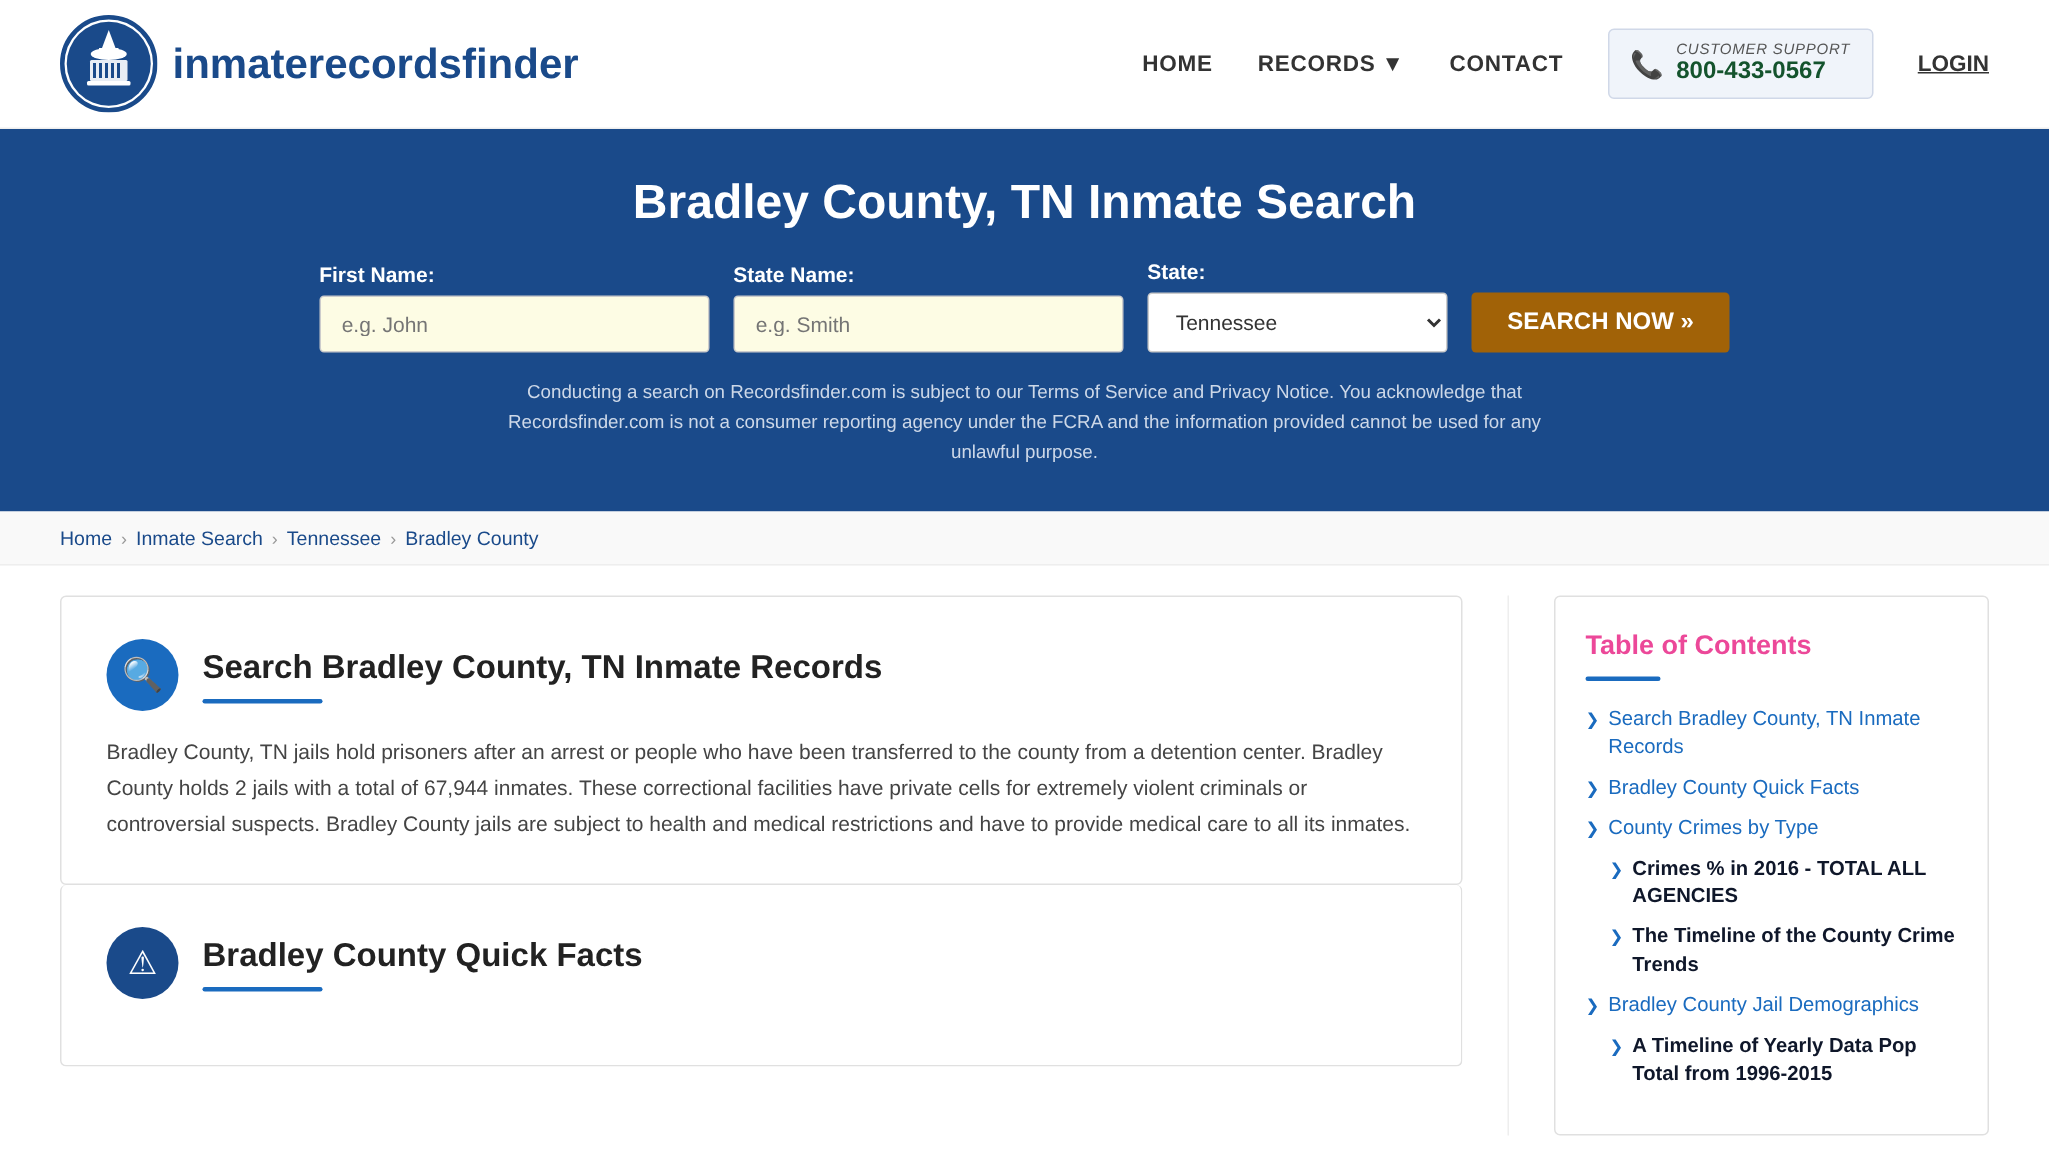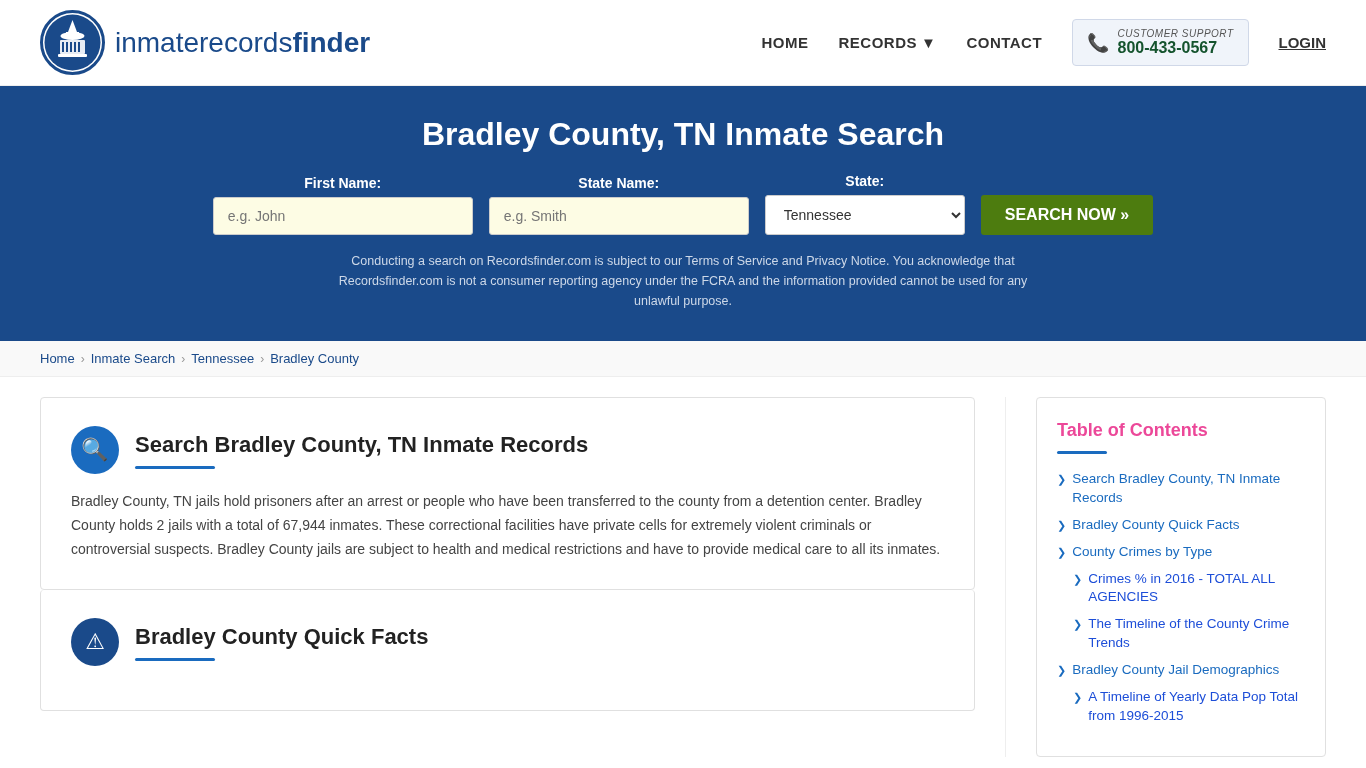--- a/index.html
+++ b/index.html
@@ -19,21 +19,21 @@
       align-items: center;
       gap: 10px;
     }
     .logo-icon {
       width: 65px;
       height: 65px;
     }
     .logo-text {
       font-size: 28px;
       color: #1a4a8a;
-      font-weight: 400;
+      font-weight: 700;
     }
     .nav-area {
       display: flex;
       align-items: center;
       gap: 30px;
     }
     .nav-link {
       font-size: 15px;
       font-weight: 700;
       color: #333;
@@ -80,21 +80,21 @@
     .search-form {
       display: flex;
       align-items: flex-end;
       gap: 16px;
       justify-content: center;
       margin-bottom: 16px;
     }
     .form-group {
       display: flex;
       flex-direction: column;
-      align-items: center;
+      align-items: flex-start;
       gap: 6px;
     }
     .form-label {
       color: #fff;
       font-size: 14px;
       font-weight: 600;
     }
     .form-input {
       background: #fdfce4;
       border: 1px solid #ccc;
@@ -108,21 +108,21 @@
       background: #fff;
       border: 1px solid #ccc;
       border-radius: 3px;
       padding: 10px 14px;
       font-size: 14px;
       color: #333;
       width: 200px;
       appearance: auto;
     }
     .search-btn {
-      background: #4d7c0f;
+      background: #a16207;
       color: #fff;
       font-size: 16px;
       font-weight: 700;
       border: none;
       border-radius: 3px;
       padding: 11px 24px;
       cursor: pointer;
       white-space: nowrap;
     }
     .hero-disclaimer {
@@ -245,21 +245,21 @@
       gap: 6px;
       margin-bottom: 8px;
       font-size: 13.5px;
     }
     .toc-chevron { color: #1a6bbf; font-size: 11px; margin-top: 3px; flex-shrink: 0; }
     .toc-link { color: #1a6bbf; text-decoration: none; line-height: 1.4; }
     .toc-sub {
       padding-left: 16px;
     }
     .toc-sub .toc-chevron { color: #1a6bbf; }
-    .toc-sub .toc-link { color: #1d4ed8; }
+    .toc-sub .toc-link { color: #0f172a; font-weight: bold; }
   </style>
 </head>
 <body>
 
 <header class="header">
   <div class="logo-area">
     <svg class="logo-icon" viewBox="0 0 65 65" xmlns="http://www.w3.org/2000/svg">
       <circle cx="32.5" cy="32.5" r="31" fill="#fff" stroke="#1a4a8a" stroke-width="3"></circle>
       <circle cx="32.5" cy="32.5" r="28" fill="#1a4a8a"></circle>
 

